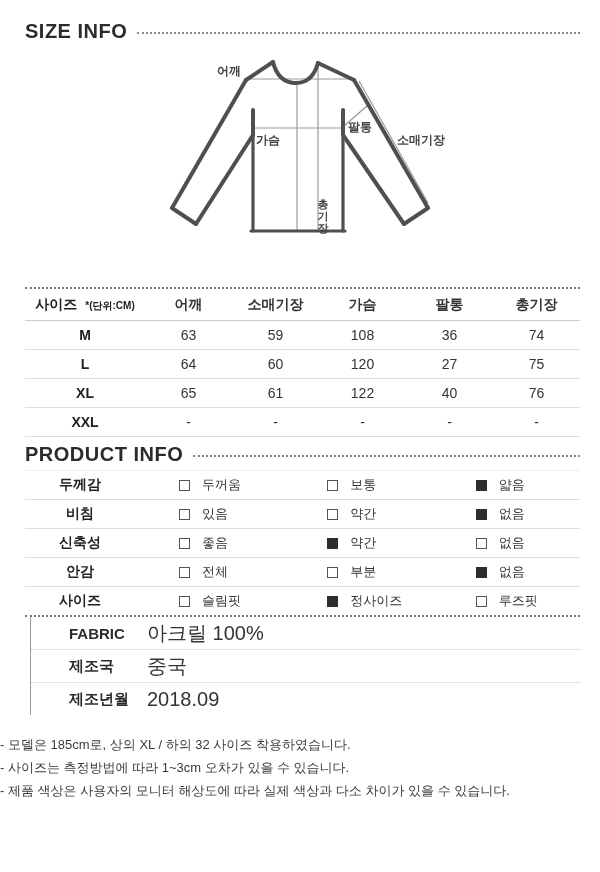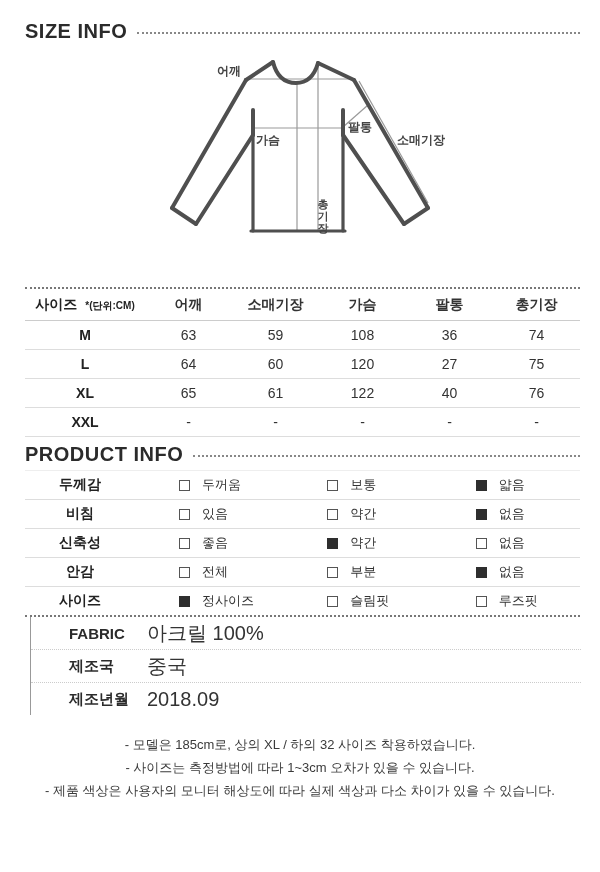--- a/index.html
+++ b/index.html
@@ -45,21 +45,21 @@
   .cb.checked{background:#2e2e2e;border-color:#2e2e2e;}
 
   
   .details{position:absolute;left:30px;top:617px;width:550px;border-left:1px solid #999;}
   .dt-row{display:flex;align-items:center;height:32px;padding-left:15px;border-bottom:1px dotted #ccc;}
   .dt-row:last-child{border-bottom:none;align-items:center;}
   .dt-label{width:78px;font-weight:700;font-size:15px;color:#2b2b2b;margin-left:23px;}
   .dt-value{font-size:20px;color:#333;}
 
   
-  .notes{position:absolute;left:0;top:733px;width:600px;text-align:center;font-size:13px;color:#3a3a3a;line-height:23px;}
+  .notes{position:absolute;left:0;top:733px;width:600px;font-size:13px;color:#3a3a3a;line-height:23px;}
 </style>
 </head>
 <body>
 
 <div class="section-title" style="top:20px;">
   <span class="ttl">SIZE INFO</span>
   <div class="dots"></div>
 </div>
 
 <div class="diagram">
@@ -207,26 +207,26 @@
         <span>부분</span>
       </div>
     <div class="pi-opt">
         <span class="cb checked"></span>
         <span>없음</span>
       </div>
   </div>
   <div class="pi-row">
     <div class="pi-label">사이즈</div>
     <div class="pi-opt">
+        <span class="cb"></span>
+        <span>슬림핏</span>
+      </div>
+    <div class="pi-opt">
         <span class="cb checked"></span>
         <span>정사이즈</span>
-      </div>
-    <div class="pi-opt">
-        <span class="cb"></span>
-        <span>슬림핏</span>
       </div>
     <div class="pi-opt">
         <span class="cb"></span>
         <span>루즈핏</span>
       </div>
   </div>
 </div>
 
 <div class="details">
   <div class="dt-row">

